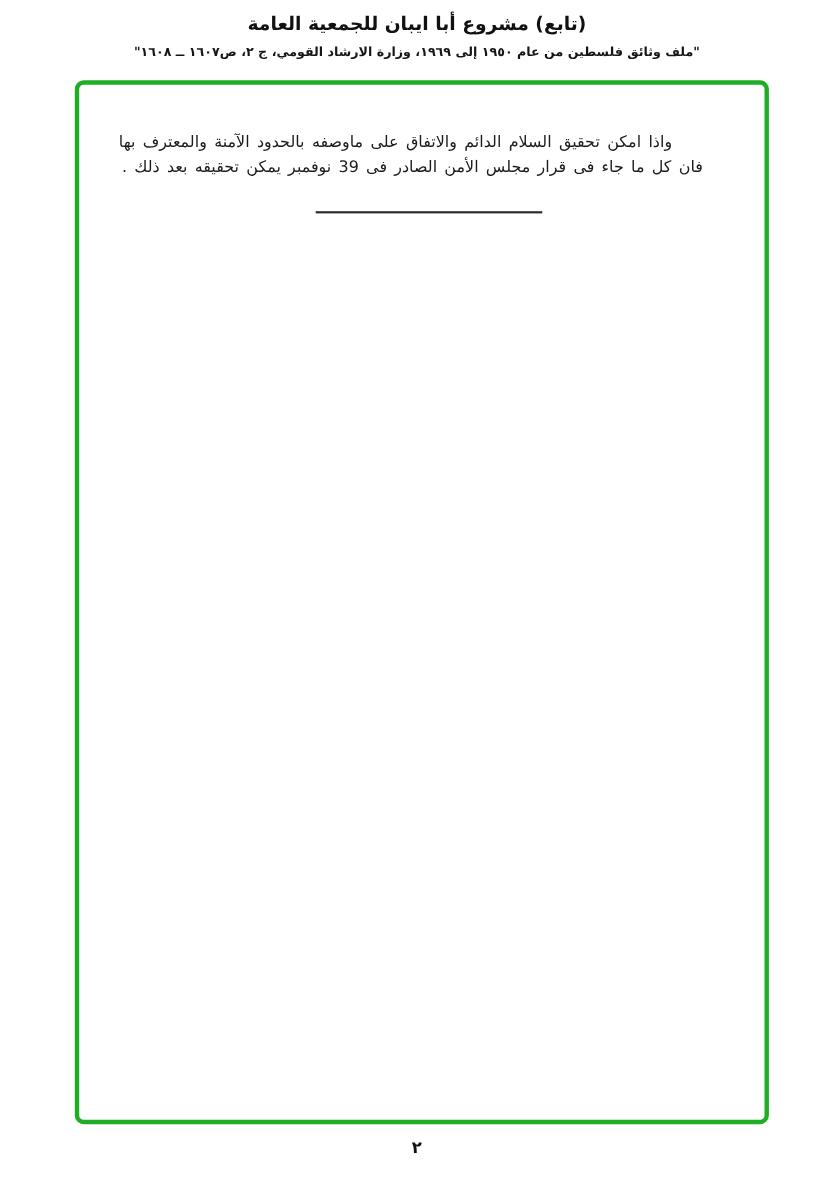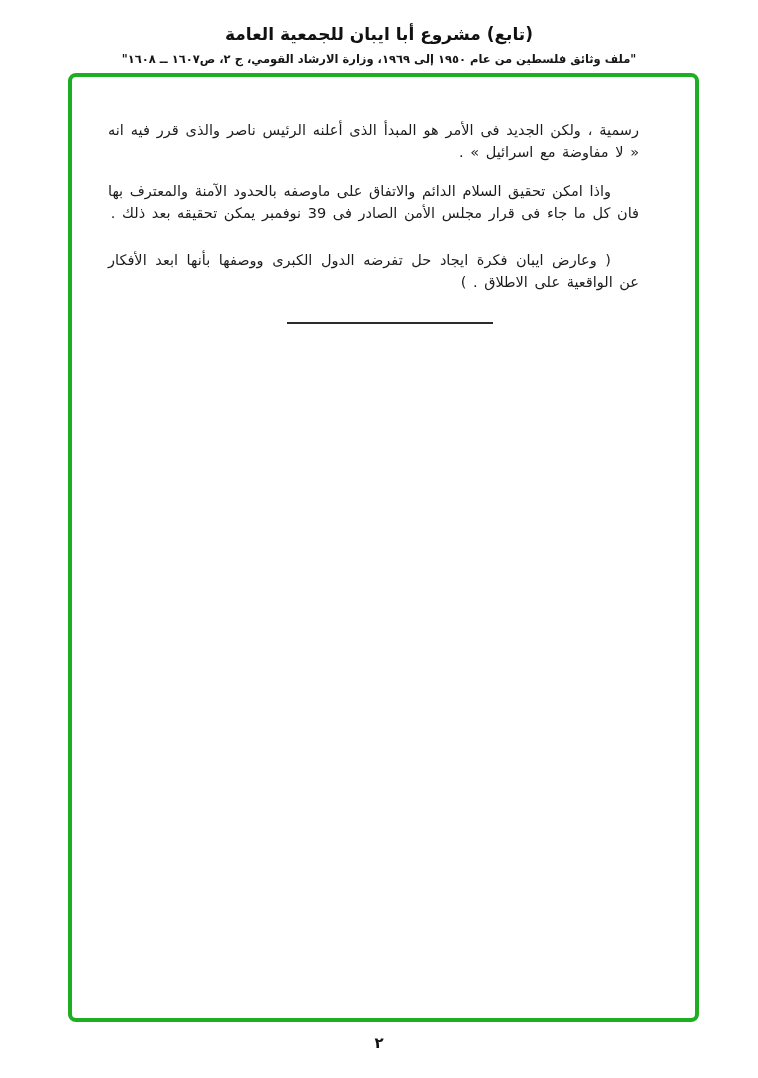--- a/index.html
+++ b/index.html
@@ -17,21 +17,20 @@
     color: #111;
   }
 
   
   .header {
     position: absolute;
     top: 12px;
     left: 0;
     width: 100%;
     text-align: center;
-    margin-top: 12px;
   }
   .doc-title {
     font-size: 17px;
     font-weight: bold;
     margin: 0;
     letter-spacing: 0.2px;
   }
   .doc-source {
     font-size: 11.5px;
     font-weight: bold;
@@ -92,20 +91,18 @@
 </head>
 <body>
 
 <header class="header">
   <h1 class="doc-title">(تابع) مشروع أبا ايبان للجمعية العامة</h1>
   <div class="doc-source">"ملف وثائق فلسطين من عام ١٩٥٠ إلى ١٩٦٩، وزارة الارشاد القومي، ج ٢، ص١٦٠٧ ــ ١٦٠٨"</div>
 </header>
 
 <div class="green-box">
   <div class="content">
-    <p>رسمية ، ولكن الجديد فى الأمر هو المبدأ الذى أعلنه الرئيس ناصر والذى قرر فيه انه « لا مفاوضة مع اسرائيل » .</p>
     <p class="indent">واذا امكن تحقيق السلام الدائم والاتفاق على ماوصفه بالحدود الآمنة والمعترف بها فان كل ما جاء فى قرار مجلس الأمن الصادر فى 39 نوفمبر يمكن تحقيقه بعد ذلك .</p>
-    <p class="indent spaced-top">( وعارض ايبان فكرة ايجاد حل تفرضه الدول الكبرى ووصفها بأنها ابعد الأفكار عن الواقعية على الاطلاق . )</p>
     <div class="divider"></div>
   </div>
 </div>
 
 <div class="page-number">٢</div>
 
 </body></html>

